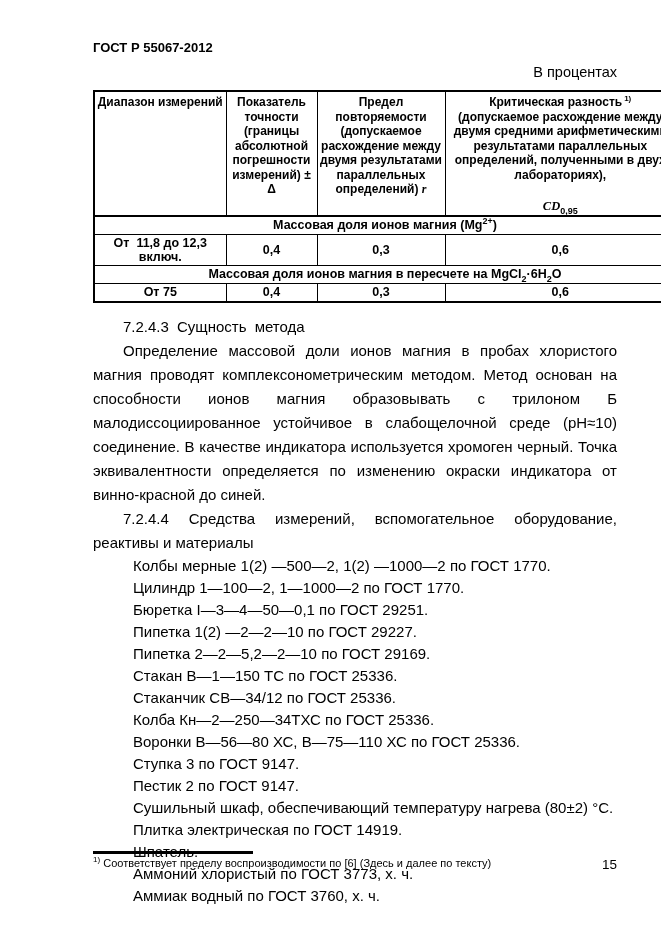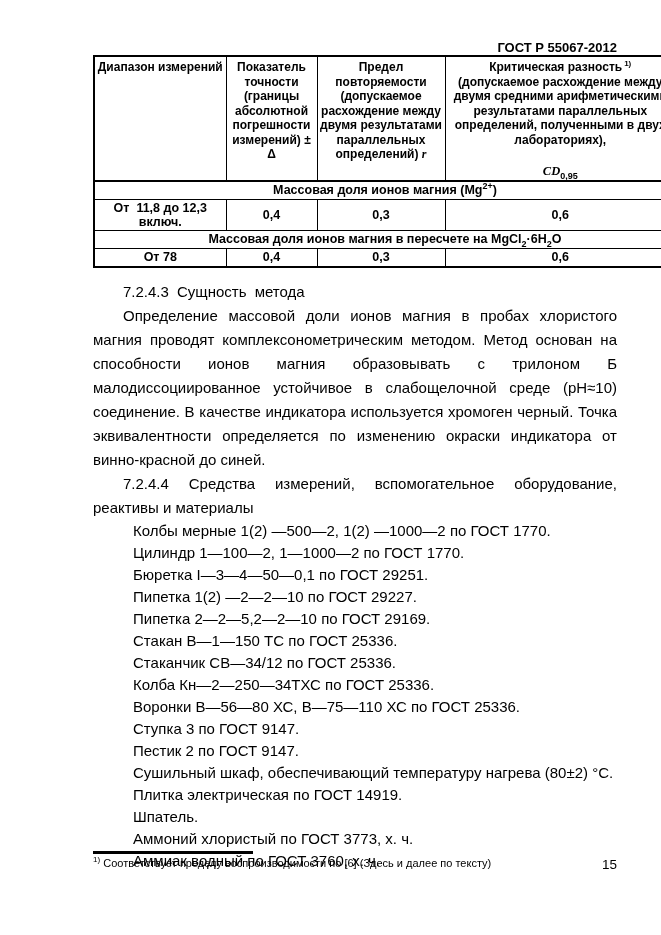--- a/index.html
+++ b/index.html
@@ -3,21 +3,21 @@
 <meta charset="utf-8">
 <style>
   html,body { margin:0; padding:0; background:#e8e8e8; }
   .page {
     position:relative; width:661px; height:935px; background:#ffffff;
     font-family:"Liberation Sans", sans-serif; color:#000; overflow:hidden;
     margin:0 auto;
   }
   .content { position:absolute; left:93px; top:40px; width:524px; }
 
-  .doc-number { text-align:right; font-weight:bold; font-size:13px; line-height:15px; }
+  .doc-number { text-align:left; font-weight:bold; font-size:13px; line-height:15px; }
   .units-label { text-align:right; font-size:14.5px; line-height:17px; margin-top:9px; margin-bottom:9px; }
 
   table.mtable { width:584px; border-collapse:collapse; border:2px solid #000; table-layout:fixed;font-weight:bold; }
   table.mtable td { border:1px solid #000; text-align:center; padding:1px 2px; overflow:hidden; }
   tr.thead td { vertical-align:top; font-size:12px; line-height:14.5px; padding-top:3px; border-bottom:2.5px solid #000; }
   td.c4 { font-size:11px; line-height:11.5px; padding-top:4px; }
   .fnref { font-size:8px; vertical-align:super; line-height:0; margin-left:2px; }
   .sym { font-family:"Liberation Serif", serif; font-style:italic; }
   .symline { display:block; font-size:12.5px; margin-top:17px; }
   .symline sub { font-size:9px; vertical-align:sub; line-height:0; }
@@ -36,20 +36,21 @@
   p.footnote sup { font-size:8px; vertical-align:super; line-height:0; }
   .page-number { position:absolute; right:44px; top:857px; font-size:13.5px; line-height:16px; }
 </style>
 </head>
 <body>
 
 <div class="page">
   <div class="content">
 
     <div class="doc-number">ГОСТ Р 55067-2012</div>
+    <div class="units-label">В процентах</div>
 
     <table class="mtable">
       <colgroup>
         <col style="width:132px">
           <col style="width:91px">
           <col style="width:128px">
           <col>
       </colgroup>
       <tbody>
         <tr class="thead">
@@ -70,21 +71,21 @@
           <td class="range-cell">От  11,8 до 12,3 включ.</td>
           <td>0,4</td>
           <td>0,3</td>
           <td>0,6</td>
         </tr>
 
         <tr class="srow">
           <td colspan="4"><span>Массовая доля ионов магния в пересчете на MgCl</span><sub>2</sub><span>·6H</span><sub>2</sub><span>O</span></td>
         </tr>
         <tr class="drow">
-          <td class="range-cell">От 78</td>
+          <td class="range-cell">От 75</td>
           <td>0,4</td>
           <td>0,3</td>
           <td>0,6</td>
         </tr>
       </tbody>
     </table>
 
     <div class="body-text">
       <p class="heading">7.2.4.3 Сущность метода</p>
       <p class="para">Определение массовой доли ионов магния в пробах хлористого магния проводят комплексонометрическим методом. Метод основан на способности ионов магния образовывать с трилоном Б малодиссоциированное устойчивое в слабощелочной среде (рН≈10) соединение. В качестве индикатора используется хромоген черный. Точка эквивалентности определяется по изменению окраски индикатора от винно-красной до синей.</p>

